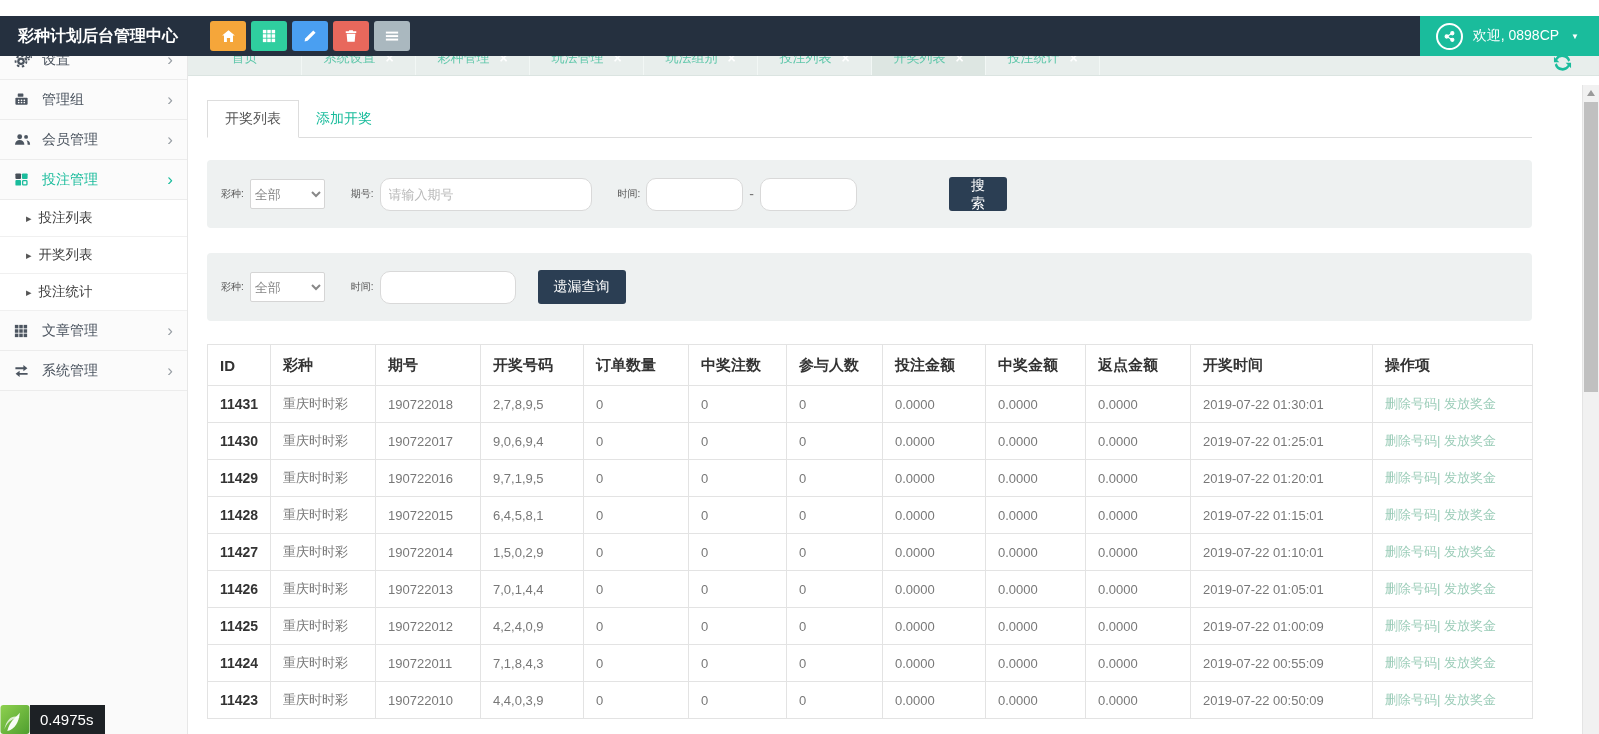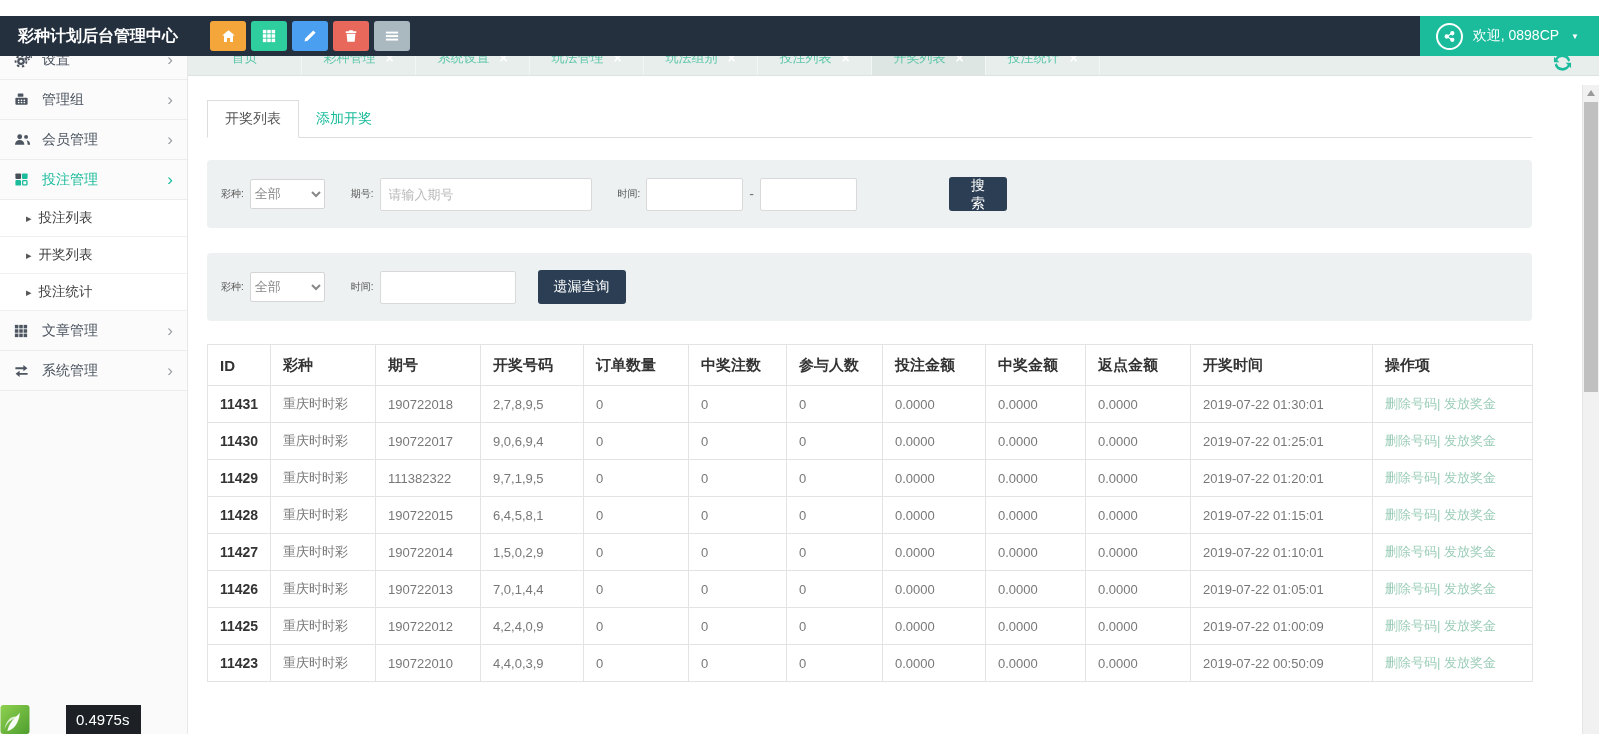--- a/index.html
+++ b/index.html
@@ -32,37 +32,37 @@
   
   .sidebar{position:absolute;top:40px;left:0;width:188px;bottom:0;background:#fafafa;border-right:1px solid #e7e7e7;z-index:6;}
   .menu-item{height:40px;display:flex;align-items:center;padding:0 14px;background:#fbfbfb;border-bottom:1px solid #ececec;color:#4c5560;font-size:14px;cursor:pointer;}
   .menu-item .mi-icon{width:24px;color:#4c5560;display:flex;align-items:center;}
   .menu-item .mi-label{margin-left:4px;}
   .menu-item .mi-chevron{margin-left:auto;color:#9aa0a6;font-size:17px;line-height:1;}
   .menu-item.active{color:var(--accent);}
   .menu-item.active .mi-icon,.menu-item.active .mi-chevron{color:var(--accent);}
   .menu-subitem{height:37px;display:flex;align-items:center;padding:0 14px 0 26px;background:#fff;border-bottom:1px solid #f0f0f0;color:#3c3c3c;font-size:13.5px;cursor:pointer;}
   .menu-subitem .bullet{font-size:11px;color:#555;margin-right:7px;}
-  .timer-wrap{position:absolute;left:0;bottom:0;display:flex;align-items:flex-end;z-index:20;gap:36px;}
+  .timer-wrap{position:absolute;left:0;bottom:0;display:flex;align-items:flex-end;z-index:20;}
   .timer-badge{background:#1d2125;color:#fff;font-size:15px;padding:4px 12px 5px 10px;height:29px;display:flex;align-items:center;}
 
   
   .main{position:absolute;top:84px;left:188px;right:0;bottom:0;background:#fff;overflow:hidden;}
   .content{width:1325px;margin-left:19px;}
   .ct-tabs{margin-top:16px;border-bottom:1px solid #ddd;}
   .ct-tab{display:inline-block;padding:9px 17px;font-size:14px;margin-bottom:-1px;cursor:pointer;}
   .ct-tab.active{background:#fff;border:1px solid #ddd;border-bottom:1px solid #fff;color:#555;}
   .ct-tab.inactive{color:var(--accent);}
 
   .filter-panel{background:#eef1f1;border-radius:4px;display:flex;align-items:center;padding:17px 14px;}
   .panel-1{margin-top:22px;}
   .panel-2{margin-top:25px;}
   .f-label{color:#555;font-size:10px;margin-right:6px;white-space:nowrap;}
-  .f-select{width:75px;height:30px;border:1px solid #d5d5d5;background:#fff;color:#888;font-size:13px;border-radius:2px;font-family:Liberation Mono, monospace;}
-  .f-input{height:33px;border:1px solid #d9d9d9;background:#fff;border-radius:2px;padding:0 8px;font-size:13px;color:#555;}
+  .f-select{width:75px;height:30px;border:1px solid #d5d5d5;background:#fff;color:#888;font-size:13px;border-radius:2px;}
+  .f-input{height:33px;border:1px solid #d9d9d9;background:#fff;border-radius:10px;padding:0 8px;font-size:13px;color:#555;}
   .f-input::placeholder{color:#b9b9b9;}
   .inp-issue{width:212px;}
   .inp-time{width:97px;}
   .inp-time2{width:136px;}
   .dash{color:#777;margin:0 6px;}
   .gap-lg{margin-left:26px;}
   .btn-dark{background:var(--btn-dark);color:#fff;border:none;height:34px;border-radius:3px;font-size:14px;padding:0 16px;cursor:pointer;font-family:inherit;}
   .btn-search{margin-left:92px;width:58px;}
   .btn-query{margin-left:22px;}
 
@@ -147,25 +147,25 @@
     <span class="caret">▼</span>
   </div>
 </div>
 
 <div class="tabstrip">
   <div style="display:flex;">
       <div class="tab">
         <span>首页</span>
       </div>
       <div class="tab">
+        <span>系统设置</span>
+        <span class="tab-close">×</span>
+      </div>
+      <div class="tab">
         <span>彩种管理</span>
-        <span class="tab-close">×</span>
-      </div>
-      <div class="tab">
-        <span>系统设置</span>
         <span class="tab-close">×</span>
       </div>
       <div class="tab">
         <span>玩法管理</span>
         <span class="tab-close">×</span>
       </div>
       <div class="tab">
         <span>玩法组别</span>
         <span class="tab-close">×</span>
       </div>
@@ -390,21 +390,21 @@
             <td>0</td>
             <td>0.0000</td>
             <td>0.0000</td>
             <td>0.0000</td>
             <td>2019-07-22 01:25:01</td>
             <td class="action-cell"><span>删除号码|</span> <span>发放奖金</span></td>
           </tr>
           <tr>
             <td class="id-cell">11429</td>
             <td>重庆时时彩</td>
-            <td>111382322</td>
+            <td>190722016</td>
             <td>9,7,1,9,5</td>
             <td>0</td>
             <td>0</td>
             <td>0</td>
             <td>0.0000</td>
             <td>0.0000</td>
             <td>0.0000</td>
             <td>2019-07-22 01:20:01</td>
             <td class="action-cell"><span>删除号码|</span> <span>发放奖金</span></td>
           </tr>
@@ -455,20 +455,34 @@
             <td>重庆时时彩</td>
             <td>190722012</td>
             <td>4,2,4,0,9</td>
             <td>0</td>
             <td>0</td>
             <td>0</td>
             <td>0.0000</td>
             <td>0.0000</td>
             <td>0.0000</td>
             <td>2019-07-22 01:00:09</td>
+            <td class="action-cell"><span>删除号码|</span> <span>发放奖金</span></td>
+          </tr>
+          <tr>
+            <td class="id-cell">11424</td>
+            <td>重庆时时彩</td>
+            <td>190722011</td>
+            <td>7,1,8,4,3</td>
+            <td>0</td>
+            <td>0</td>
+            <td>0</td>
+            <td>0.0000</td>
+            <td>0.0000</td>
+            <td>0.0000</td>
+            <td>2019-07-22 00:55:09</td>
             <td class="action-cell"><span>删除号码|</span> <span>发放奖金</span></td>
           </tr>
           <tr>
             <td class="id-cell">11423</td>
             <td>重庆时时彩</td>
             <td>190722010</td>
             <td>4,4,0,3,9</td>
             <td>0</td>
             <td>0</td>
             <td>0</td>

